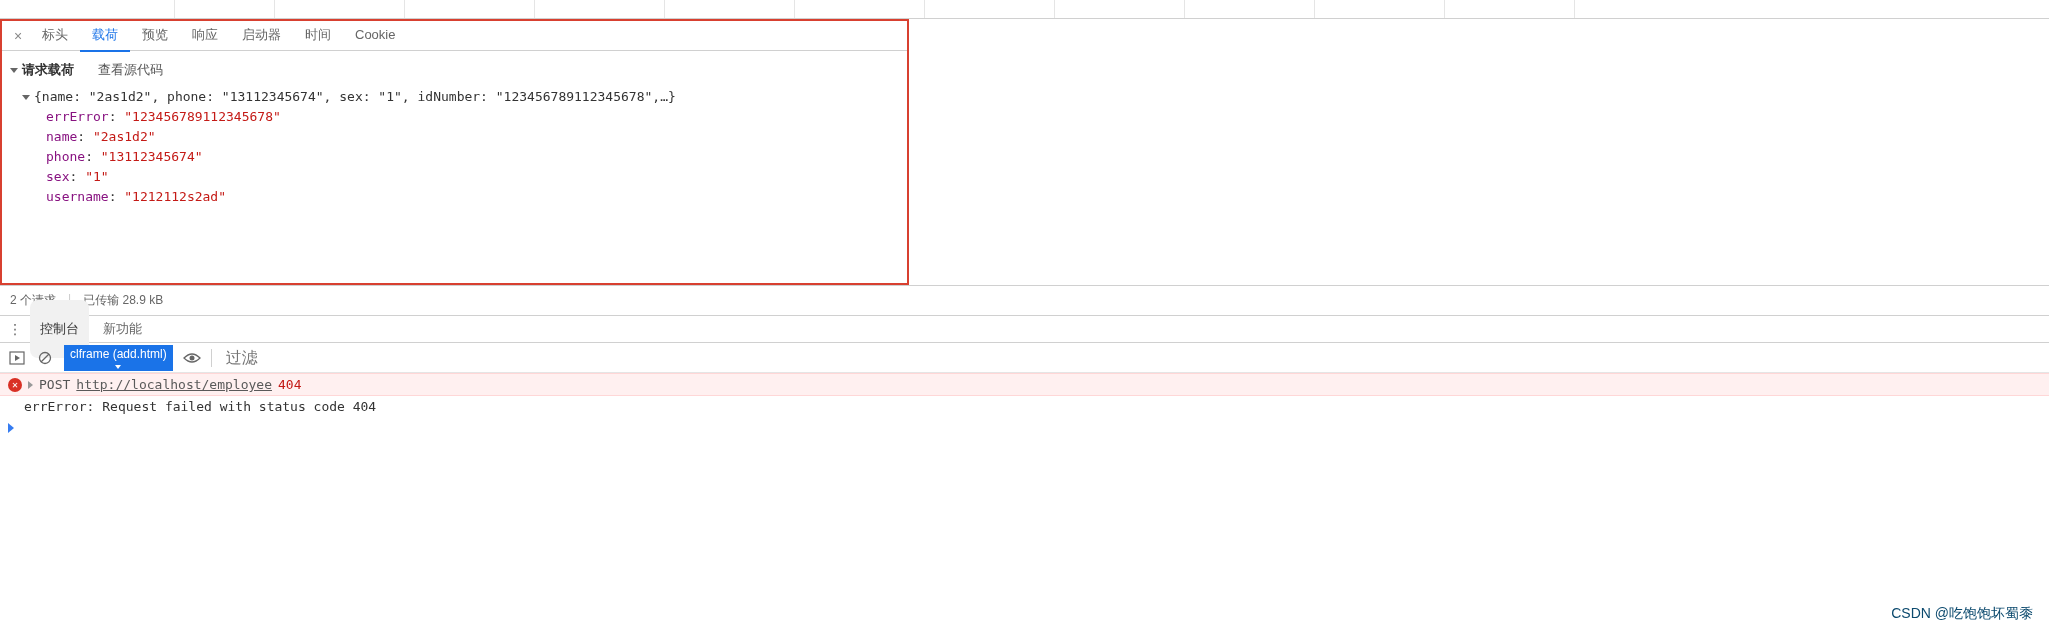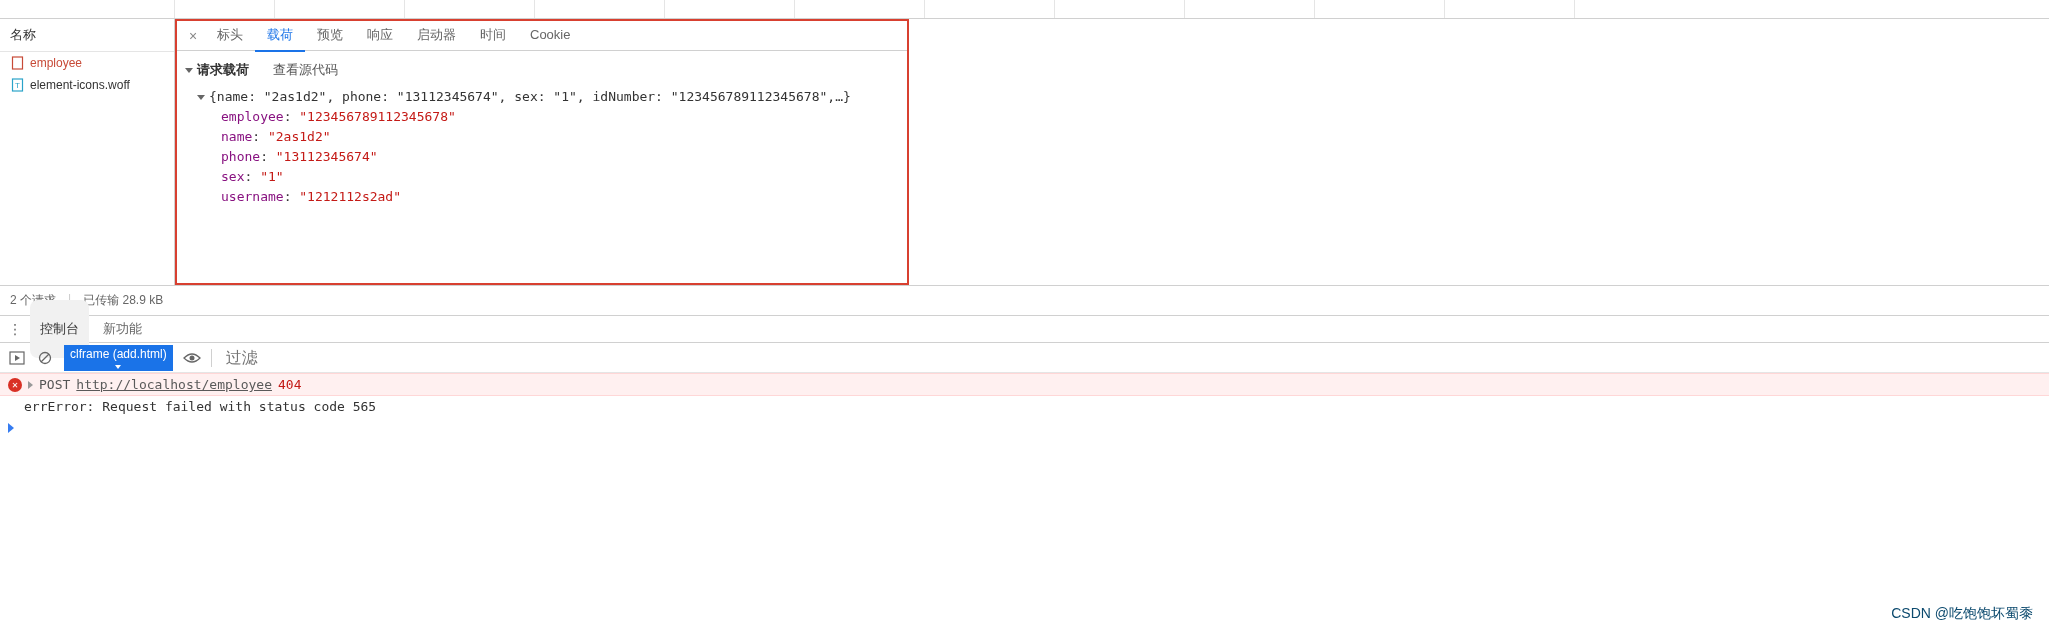--- a/index.html
+++ b/index.html
@@ -290,42 +290,20 @@
   <div style="width:130px"></div>
   <div style="width:130px"></div>
   <div style="width:130px"></div>
   <div style="width:130px"></div>
   <div style="width:130px"></div>
   <div style="width:130px"></div>
   <div style="width:130px"></div>
 </div>
 
 <div class="main-area">
-  <div class="sidebar">
-    <div class="sidebar-header">名称</div>
-    <div class="sidebar-list">
-      <div class="sidebar-item active">
-        <span class="file-icon">
-          <svg width="13" height="14" viewBox="0 0 13 14">
-              <rect x="1.5" y="1" width="10" height="12" fill="none" stroke="#c74a37" stroke-width="1.2"></rect>
-            </svg>
-        </span>
-        <span>employee</span>
-      </div>
-      <div class="sidebar-item normal">
-        <span class="file-icon">
-          <svg width="13" height="14" viewBox="0 0 13 14">
-              <rect x="1.5" y="1" width="10" height="12" fill="none" stroke="#2aa3c9" stroke-width="1.2"></rect>
-              <text x="6.5" y="10" font-size="8" text-anchor="middle" fill="#2aa3c9">T</text>
-            </svg>
-        </span>
-        <span>element-icons.woff</span>
-      </div>
-    </div>
-  </div>
 
   <div class="content-panel">
     <div class="tab-bar">
       <span class="close-btn">×</span>
       <div class="tab">标头</div>
       <div class="tab active">载荷</div>
       <div class="tab">预览</div>
       <div class="tab">响应</div>
       <div class="tab">启动器</div>
       <div class="tab">时间</div>
@@ -339,21 +317,21 @@
           <span>请求载荷</span>
         </span>
         <span class="view-source">查看源代码</span>
       </div>
       <div class="json-tree">
         <div class="json-summary">
           <span class="triangle down"></span>
           <span>{name: "2as1d2", phone: "13112345674", sex: "1", idNumber: "123456789112345678",…}</span>
         </div>
         <div class="json-row">
-          <span class="json-key">employee</span><span class="json-colon">: </span><span class="json-string">"123456789112345678"</span>
+          <span class="json-key">errError</span><span class="json-colon">: </span><span class="json-string">"123456789112345678"</span>
         </div>
         <div class="json-row">
           <span class="json-key">name</span><span class="json-colon">: </span><span class="json-string">"2as1d2"</span>
         </div>
         <div class="json-row">
           <span class="json-key">phone</span><span class="json-colon">: </span><span class="json-string">"13112345674"</span>
         </div>
         <div class="json-row">
           <span class="json-key">sex</span><span class="json-colon">: </span><span class="json-string">"1"</span>
         </div>
@@ -405,19 +383,19 @@
 </div>
 
 <div class="console-lines">
   <div class="console-error-line">
     <span class="err-icon">✕</span>
     <span class="tri-right"></span>
     <span class="method-post">POST</span>
     <span class="url-link">http://localhost/employee</span>
     <span class="status-404">404</span>
   </div>
-  <div class="console-text-line">errError: Request failed with status code 565</div>
+  <div class="console-text-line">errError: Request failed with status code 404</div>
   <div class="prompt-line">
     <span class="chev-right"></span>
   </div>
 </div>
 
 <div class="watermark">CSDN @吃饱饱坏蜀黍</div>
 
 </body></html>

